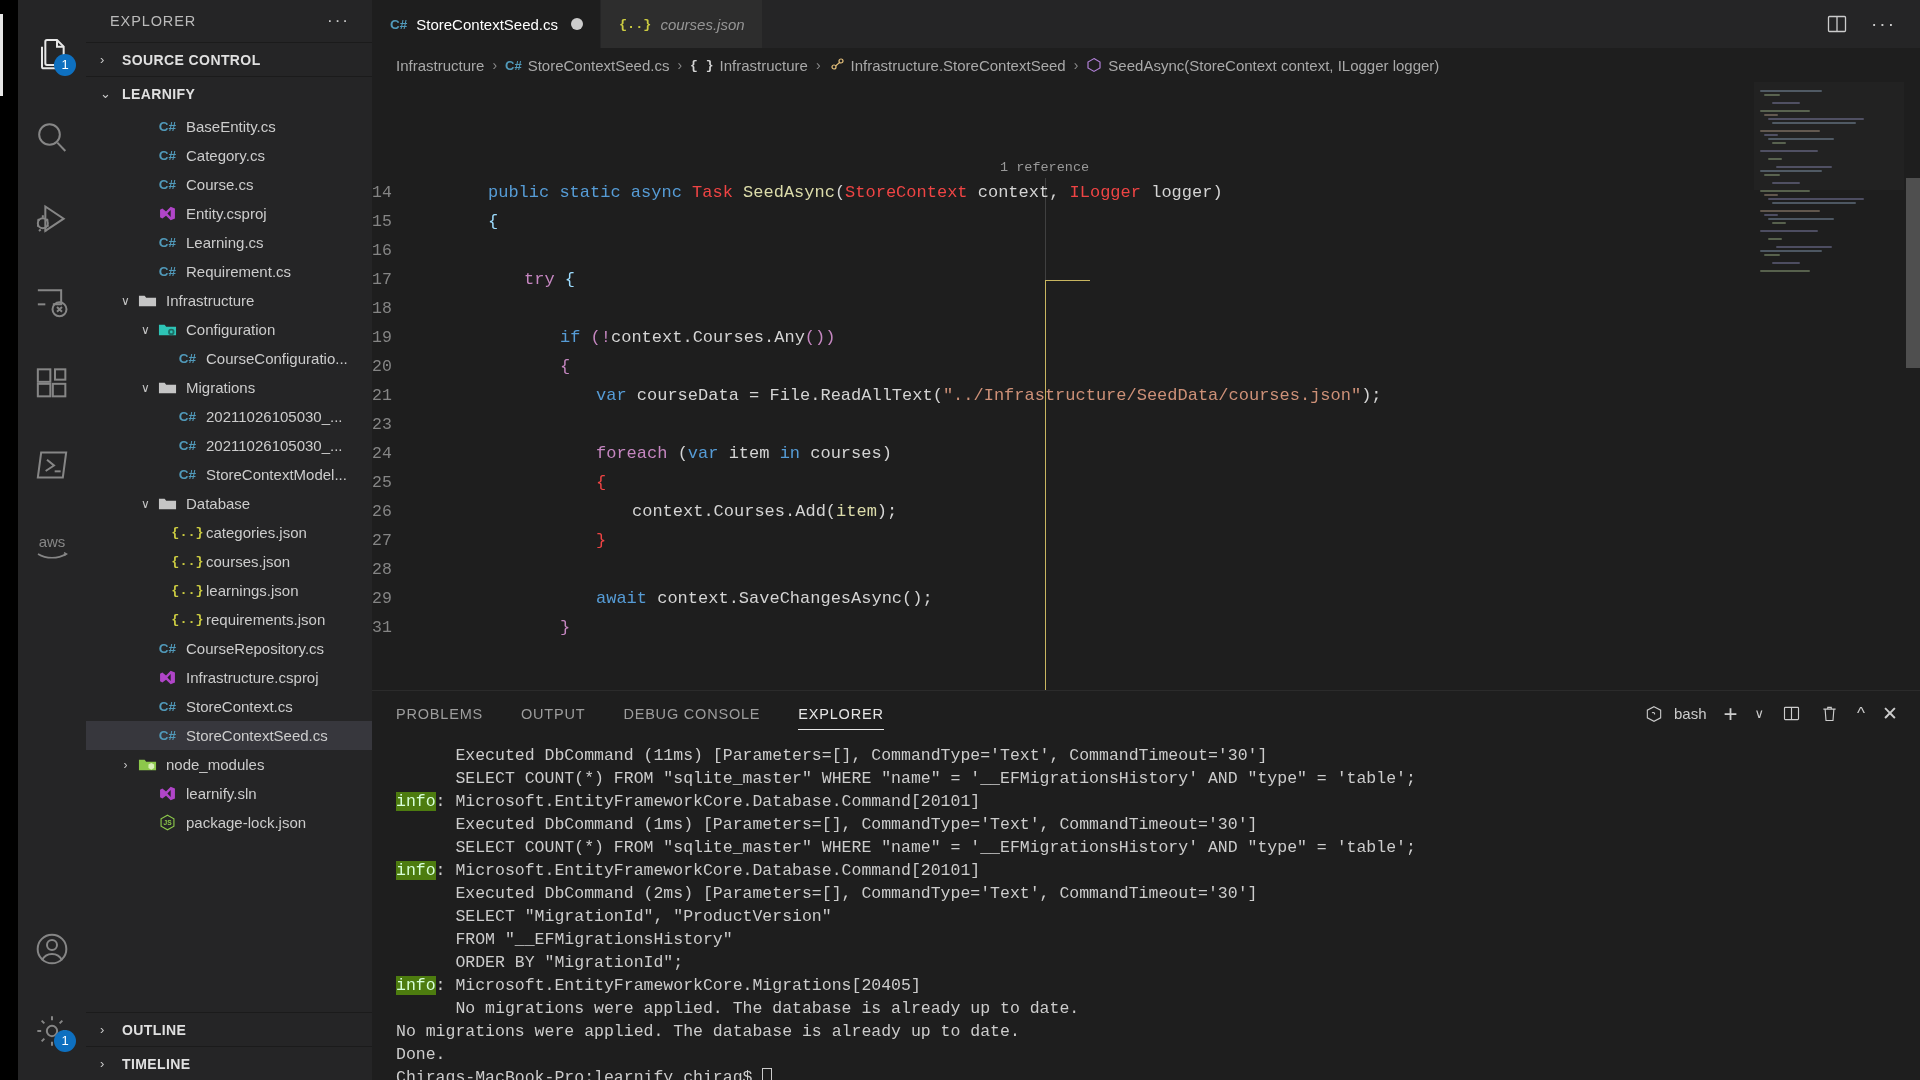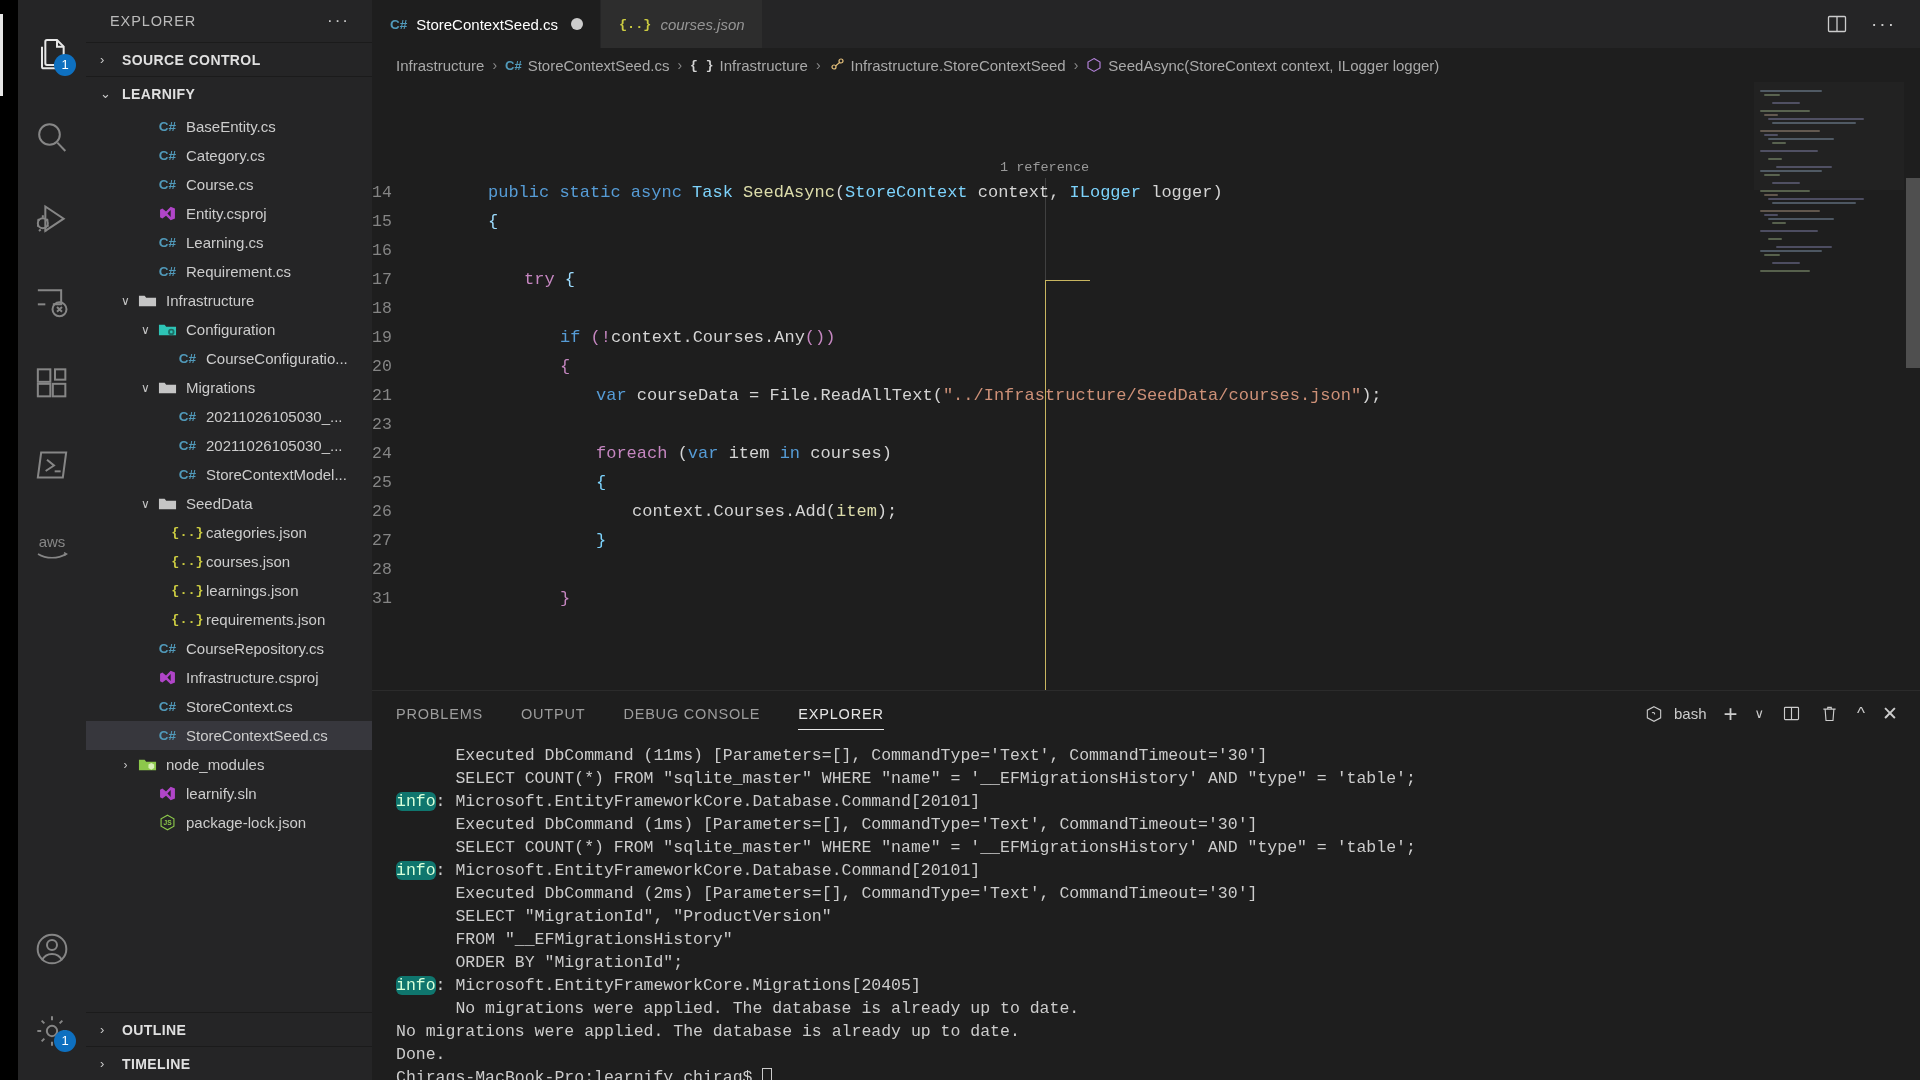--- a/index.html
+++ b/index.html
@@ -212,21 +212,21 @@
     text-align: left;
     padding-right: 24px;
     color: #858585;
     font-size: 16.5px;
   }
   .cl .src { padding-left: 24px; }
 
   
   .k  { color: #569cd6; }   
   .kc { color: #c586c0; }   
-  .ty { color: #7dd3fc; }   
+  .ty { color: #ef4444; }   
   .fn { color: #dcdcaa; }   
   .st { color: #ce9178; }   
   .va { color: #9cdcfe; }   
   .pl { color: #d4d4d4; }
   .brp{ color: #c586c0; }
 
   .guide {
     position: absolute; top: 0; bottom: 0; width: 1px; background: #404040;
   }
   .guide-active { background: #c8b560; }
@@ -280,21 +280,21 @@
   .terminal {
     flex: 1 1 auto;
     padding: 8px 0 0 24px;
     font-family: "Liberation Mono", monospace;
     font-size: 16.5px;
     line-height: 23px;
     color: #cccccc;
     overflow: hidden;
     white-space: pre;
   }
-  .t-info { background: #0f766e; color: #d7ffd9; border-radius: 6px; }
+  .t-info { background: #4d7c0f; color: #d7ffd9; }
   .t-line { height: 23px; }
   .cursor-block {
     display: inline-block; width: 10px; height: 17px;
     border: 1px solid #cccccc; vertical-align: -3px;
   }
 
   
   .right-gutter {
     position: absolute; right: 0; top: 0; bottom: 0; width: 0px; background: #000;
   }
@@ -483,21 +483,21 @@
           <span class="ficon ic-cs">C#</span>
           <span class="lbl">StoreContextModel...</span>
         </div>
         <div class="row indent-2">
           <span class="twisty">∨</span>
           <span class="ficon">
             <svg width="19" height="16" viewBox="0 0 20 16">
               <path d="M1 2.5h6l1.6 2H19v9H1z" fill="#c5c5c5"></path>
             </svg>
           </span>
-          <span class="lbl">SeedData</span>
+          <span class="lbl">Database</span>
         </div>
         <div class="row indent-3">
           <span class="twisty"></span>
           <span class="ficon ic-json">{..}</span>
           <span class="lbl">categories.json</span>
         </div>
         <div class="row indent-3">
           <span class="twisty"></span>
           <span class="ficon ic-json">{..}</span>
           <span class="lbl">courses.json</span>
@@ -651,20 +651,21 @@
           <div class="cl"><span class="num">18</span><span class="src" style="padding-left:24px"></span></div>
           <div class="cl"><span class="num">19</span><span class="src" style="padding-left:96px"><span class="k">if </span><span class="brp">(!</span><span class="pl">context.Courses.Any</span><span class="brp">())</span></span></div>
           <div class="cl"><span class="num">20</span><span class="src" style="padding-left:96px"><span class="brp">{</span></span></div>
           <div class="cl"><span class="num">21</span><span class="src" style="padding-left:132px"><span class="k">var </span><span class="pl">courseData = File.ReadAllText(</span><span class="st">"../Infrastructure/SeedData/courses.json"</span><span class="pl">);</span></span></div>
           <div class="cl"><span class="num">23</span><span class="src" style="padding-left:24px"></span></div>
           <div class="cl"><span class="num">24</span><span class="src" style="padding-left:132px"><span class="kc">foreach </span><span class="pl">(</span><span class="k">var </span><span class="pl">item </span><span class="k">in </span><span class="pl">courses)</span></span></div>
           <div class="cl"><span class="num">25</span><span class="src" style="padding-left:132px"><span class="ty">{</span></span></div>
           <div class="cl"><span class="num">26</span><span class="src" style="padding-left:168px"><span class="pl">context.Courses.Add(</span><span class="fn">item</span><span class="pl">);</span></span></div>
           <div class="cl"><span class="num">27</span><span class="src" style="padding-left:132px"><span class="ty">}</span></span></div>
           <div class="cl"><span class="num">28</span><span class="src" style="padding-left:24px"></span></div>
+          <div class="cl"><span class="num">29</span><span class="src" style="padding-left:132px"><span class="k">await </span><span class="pl">context.SaveChangesAsync();</span></span></div>
           <div class="cl"><span class="num">31</span><span class="src" style="padding-left:96px"><span class="brp">}</span></span></div>
         </div>
 
       <div style="position:absolute;left:673px;top:198px;bottom:0;width:1px;background:#c8b560"></div>
       <div style="position:absolute;left:673px;top:198px;width:45px;height:1px;background:#c8b560"></div>
 
       <div class="minimap">
         <div class="mm-slider"></div>
         <div id="mm-lines" style="padding-top:8px">
             <div class="mm-line" style="width: 62px; margin-left: 6px; background: rgb(106, 123, 140);"></div>

